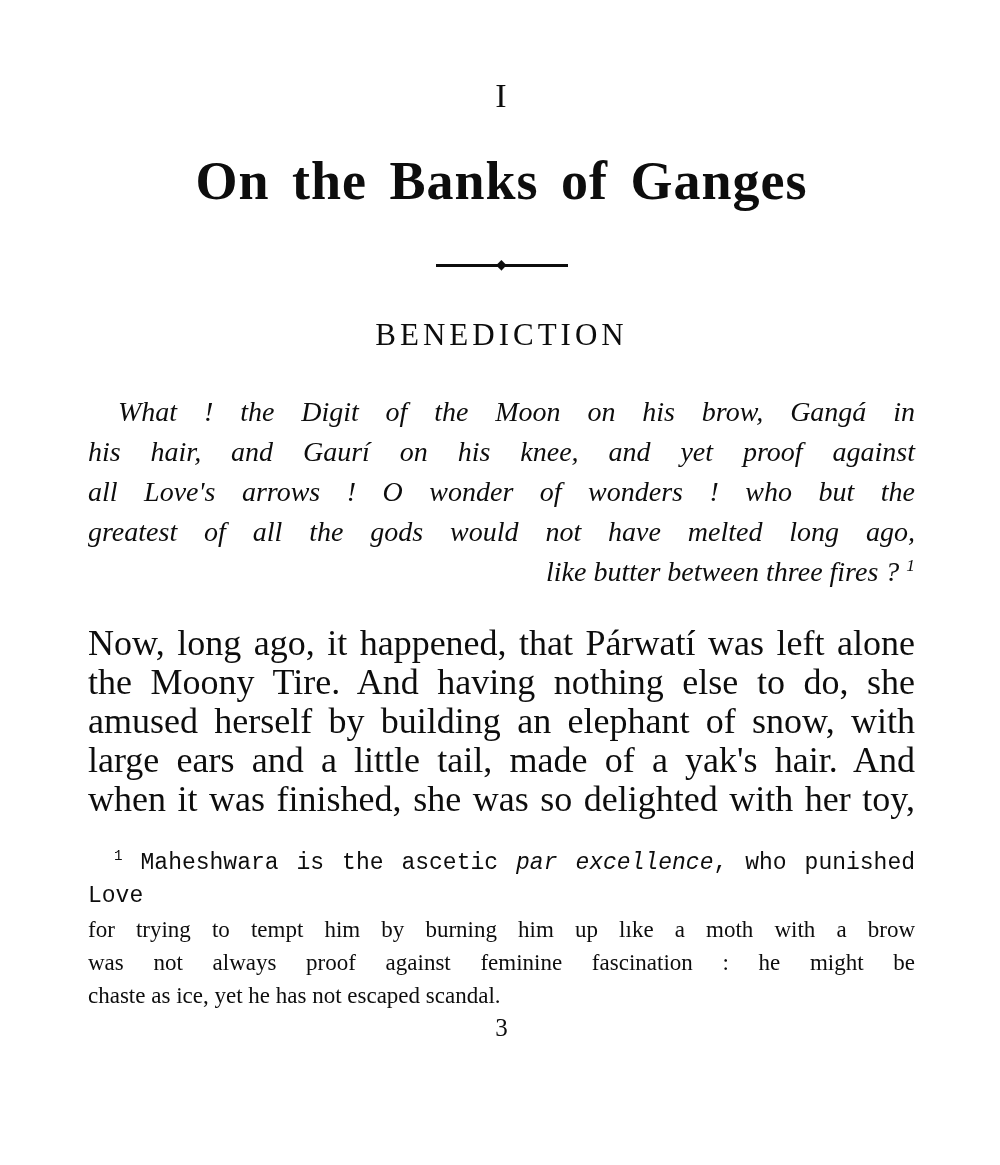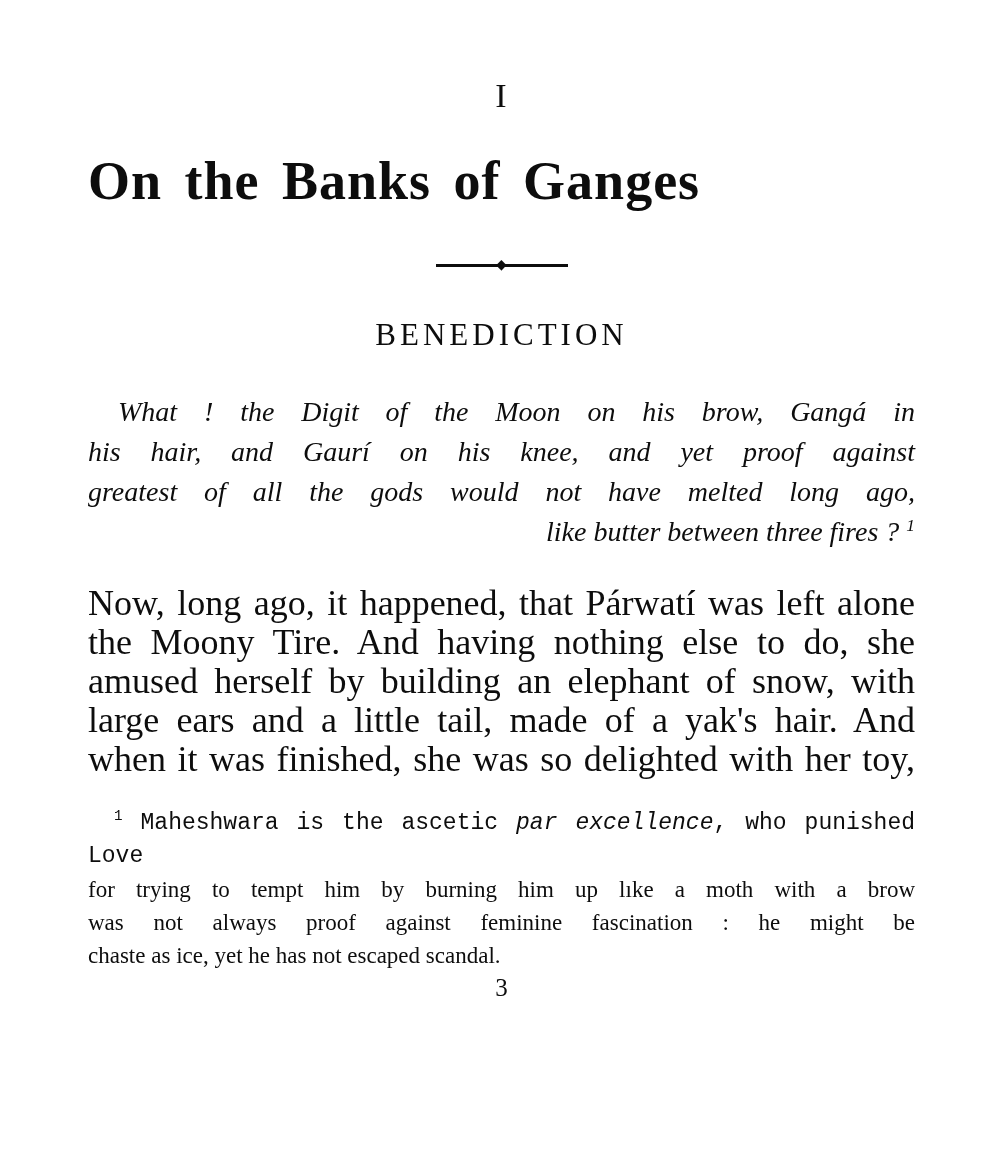--- a/index.html
+++ b/index.html
@@ -16,21 +16,21 @@
     padding: 78px 85px 0 88px;
   }
   .chapter-numeral {
     text-align: center;
     font-size: 34px;
     line-height: 36px;
     letter-spacing: 1px;
   }
   .title {
     margin: 36px 0 0 0;
-    text-align: left;
+    text-align: center;
     font-size: 54px;
     line-height: 62px;
     font-weight: bold;
     word-spacing: 8px;
     letter-spacing: 1px;
   }
   .divider {
     margin: 46px auto 0 auto;
     width: 132px;
     height: 14px;
@@ -106,20 +106,21 @@
     <span class="line"></span>
     <span class="diamond">◆</span>
     <span class="line"></span>
   </div>
 
   <h2 class="benediction">BENEDICTION</h2>
 
   <div class="epigraph">
     <div class="eline first just">What ! the Digit of the Moon on his brow, Gangá in</div>
     <div class="eline just">his hair, and Gaurí on his knee, and yet proof against</div>
+    <div class="eline just">all Love's arrows !  O wonder of wonders ! who but the</div>
     <div class="eline just">greatest of all the gods would not have melted long ago,</div>
     <div class="eline"><span>like butter between three fires ?</span><sup class="ref">1</sup></div>
   </div>
 
   <div class="body-par">
     <div class="bline just">Now, long ago, it happened, that Párwatí was left alone</div>
     <div class="bline just">the Moony Tire.  And having nothing else to do, she</div>
     <div class="bline just">amused herself by building an elephant of snow, with</div>
     <div class="bline just">large ears and a little tail, made of a yak's hair.  And</div>
     <div class="bline just">when it was finished, she was so delighted with her toy,</div>

